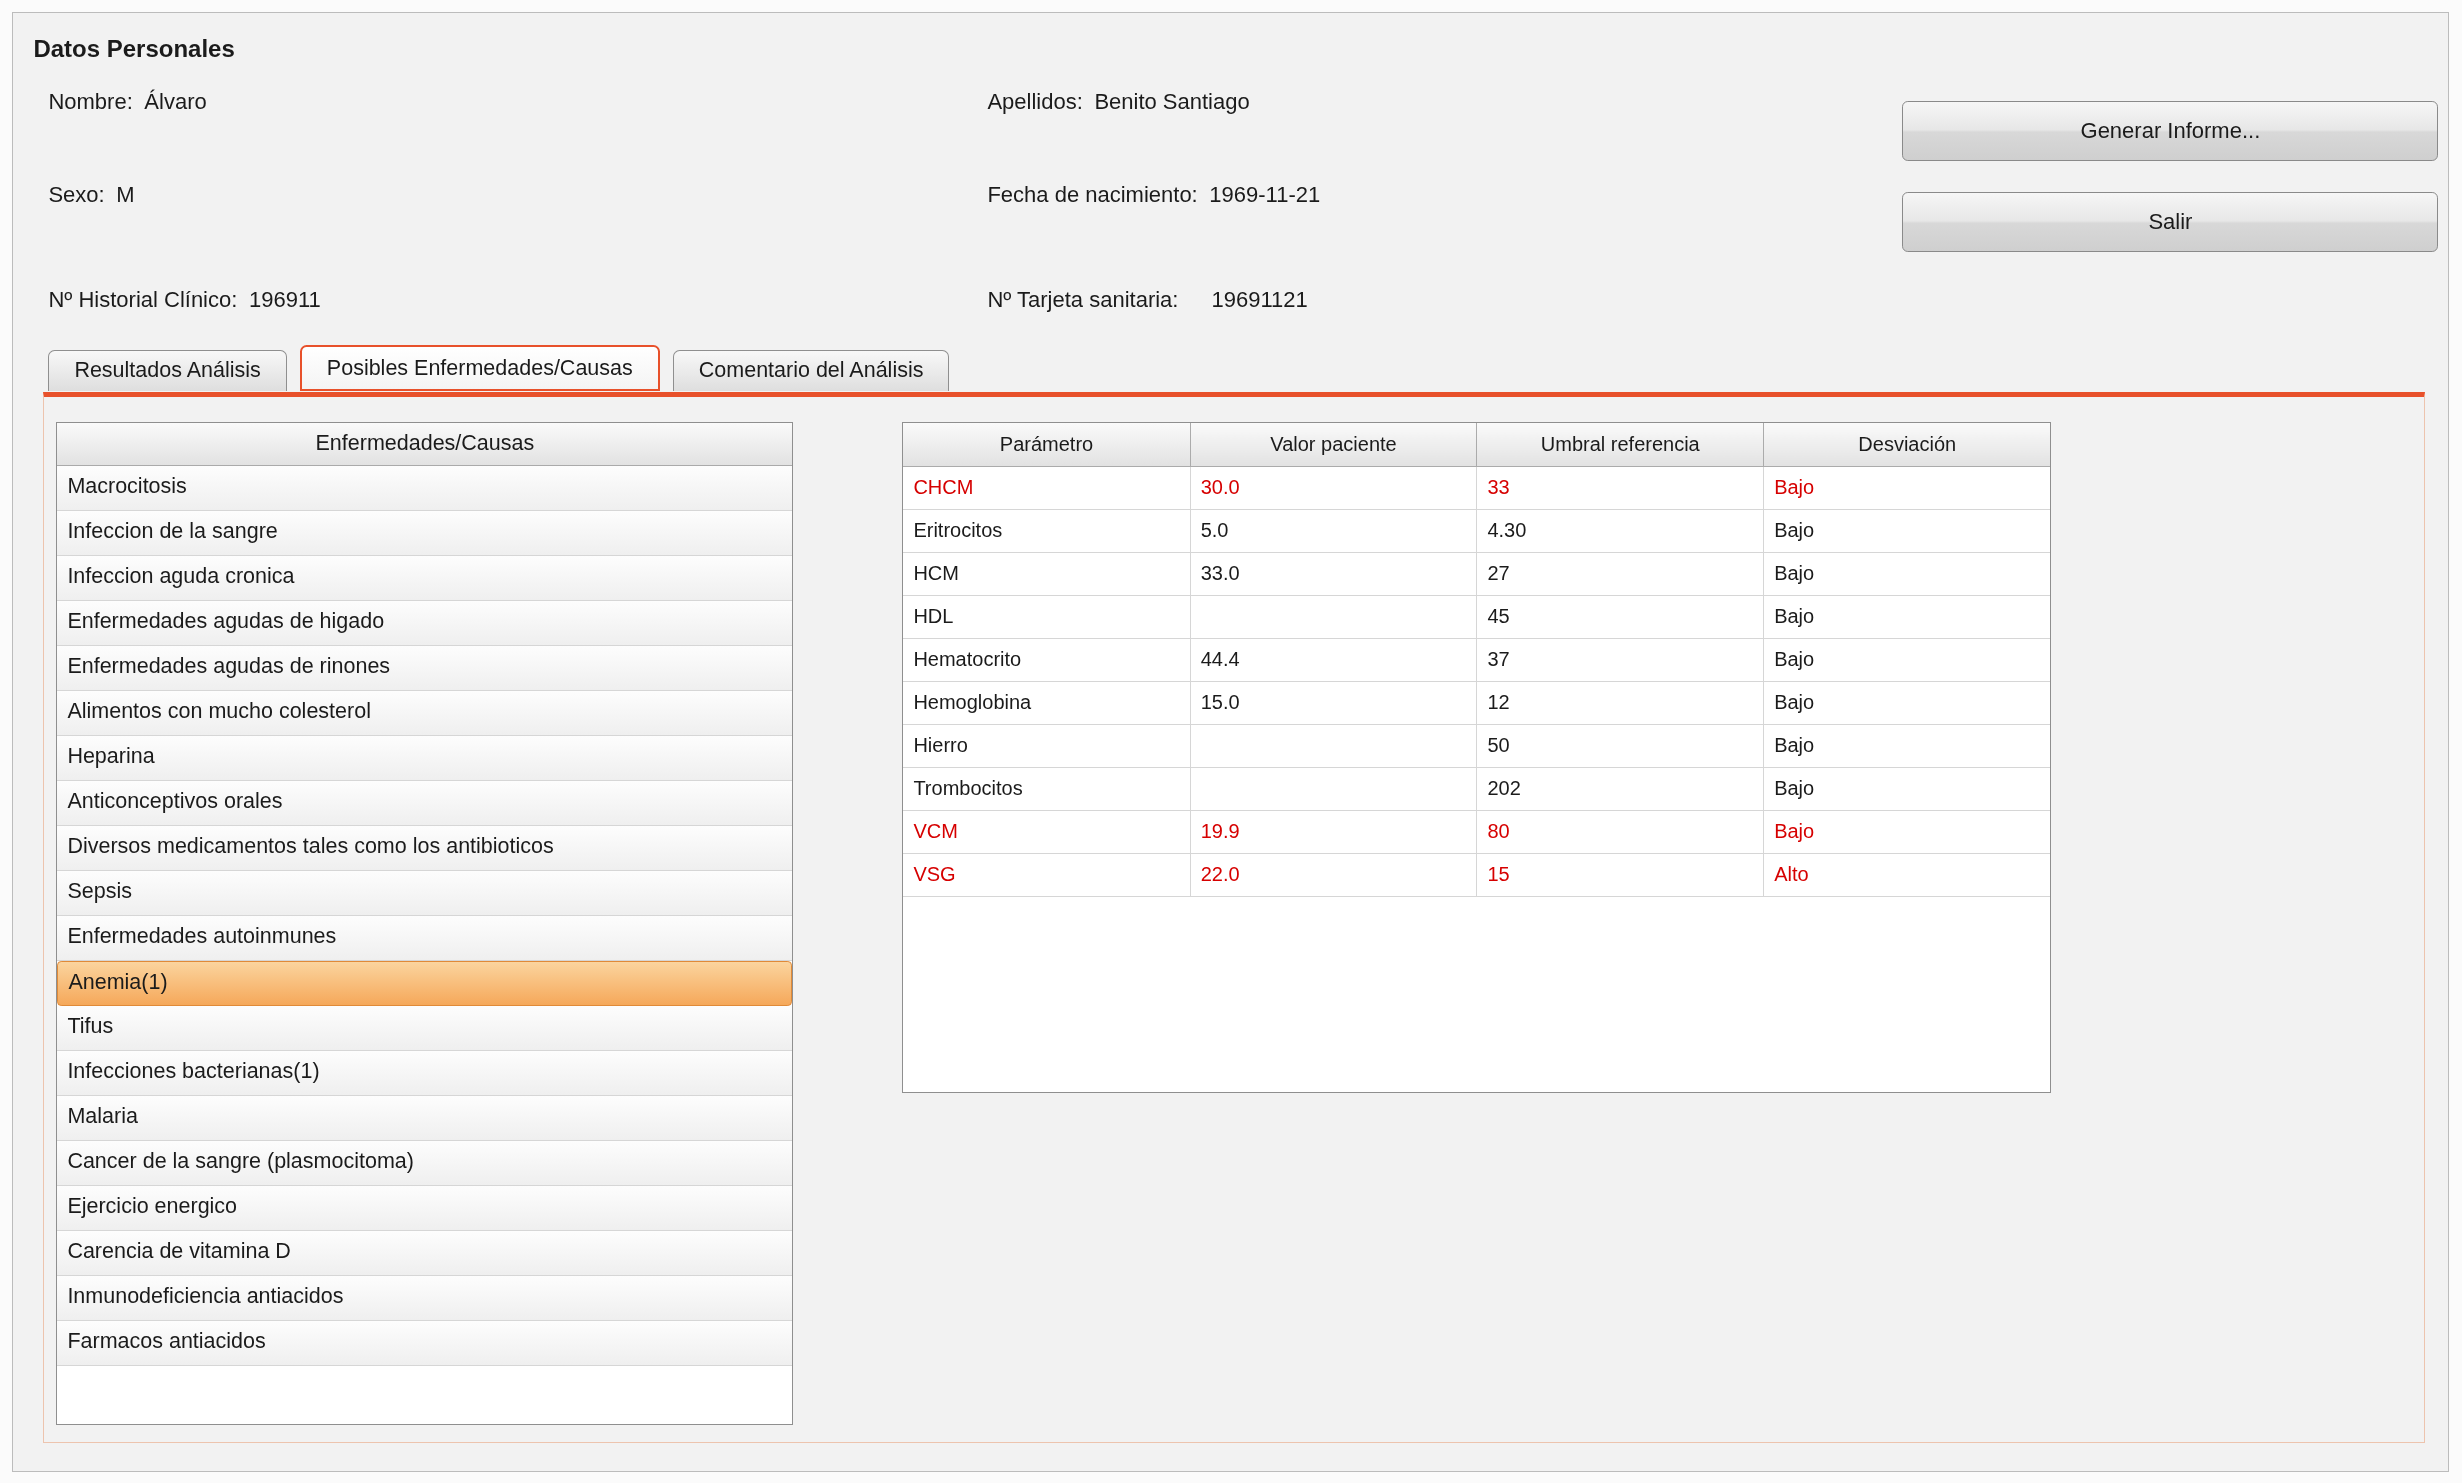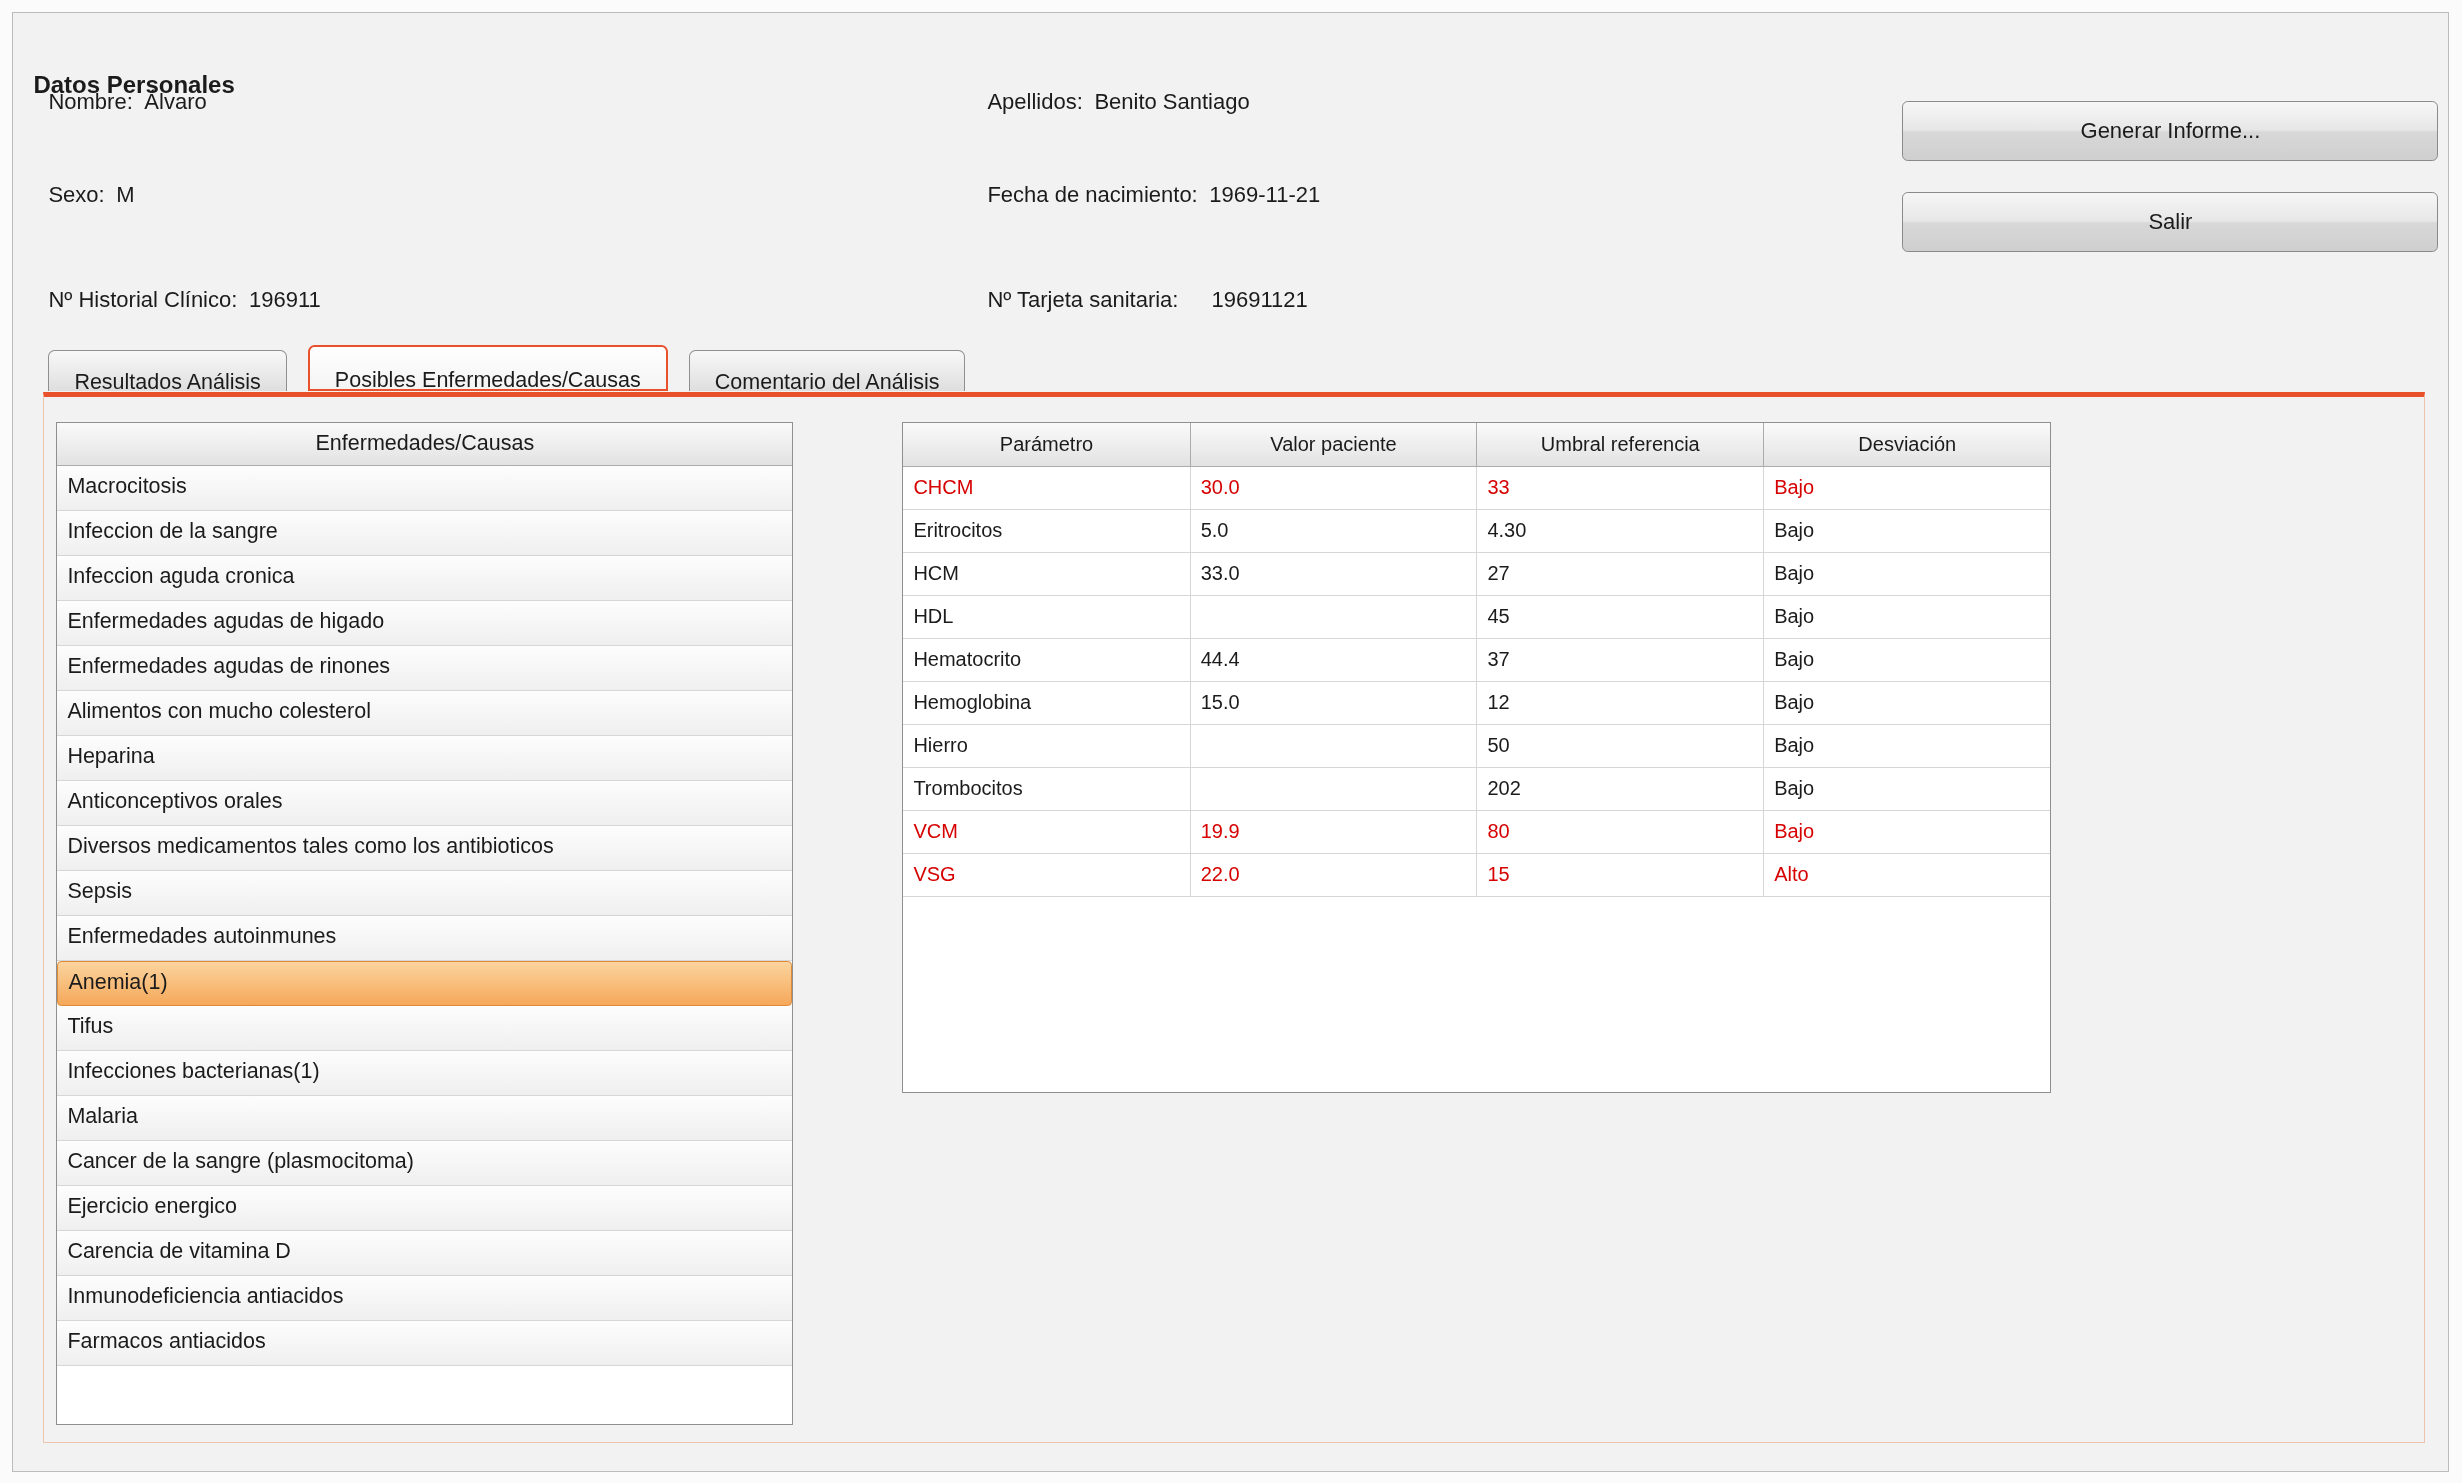--- a/index.html
+++ b/index.html
@@ -19,21 +19,21 @@
     --sel-border: #e08a38;
   }
   .window {
     position: absolute; left: 12.4px; top: 12.4px;
     width: 2437px; height: 1460px;
     background: #f2f2f2;
     border: 1.7px solid #bcbcbc;
   }
   .win-title {
     position: absolute; left: 20px; top: 21.5px;
-    font-size: 24px; font-weight: bold; margin-top: 36px;
+    font-size: 24px; font-weight: bold;
   }
   .field { position: absolute; font-size: 22px; white-space: nowrap; }
   .fvalue { margin-left: 11.6px; }
   .fvalue.wide-gap { margin-left: 33px; }
 
   .btn {
     position: absolute; right: 10px;
     width: 536px; height: 60px;
     background: linear-gradient(180deg, #f6f6f6 0%, #e7e7e7 48%, #d8d8d8 52%, #cfcfcf 100%);
     border: 1.7px solid #8a8a8a;
@@ -43,21 +43,21 @@
     text-align: center;
     cursor: default;
   }
 
   .tabstrip {
     position: absolute; left: 35px; top: 332px;
     height: 46px; display: flex; align-items: flex-end;
   }
   .tab {
     height: 41px; line-height: 38px;
-    padding: 12px 25px; margin-right: 21px;
+    padding: 0 25px; margin-right: 13px;
     font-size: 21.5px;
     background: linear-gradient(180deg, #f8f8f8, #dedede);
     border: 1.7px solid #8f8f8f;
     border-bottom: none;
     border-radius: 6.6px 6.6px 0 0;
     white-space: nowrap;
   }
   .tab.active {
     height: 46px; line-height: 43px;
     background: linear-gradient(180deg, #ffffff, #f4f4f4);

